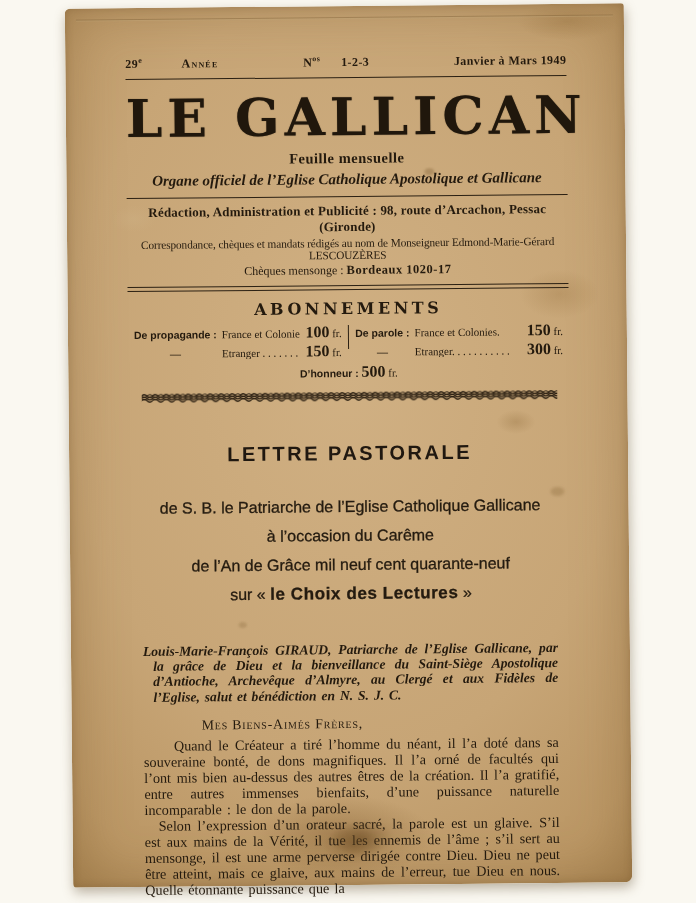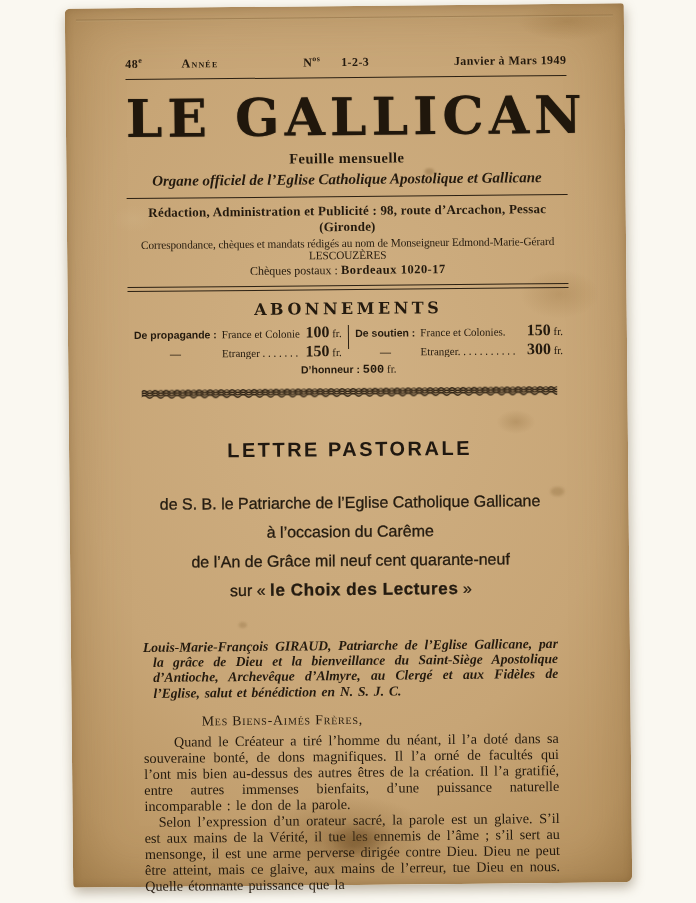--- a/index.html
+++ b/index.html
@@ -60,21 +60,21 @@
   .abo-col{flex:1;display:grid;grid-template-columns:auto 1fr auto;column-gap:5px;row-gap:1px;
     align-items:baseline;padding:0 6px;}
   .abo-label{font-family:"Liberation Sans", sans-serif;font-weight:bold;font-size:10.5px;}
   .abo-dash{text-align:center;font-weight:bold;}
   .abo-zone{white-space:nowrap;overflow:hidden;}
   .abo-price{text-align:right;white-space:nowrap;}
   .abo-price b{font-size:16px;}
   .abo-div{width:1.6px;background:#2b2013;height:24px;margin-top:2px;}
   .honneur{text-align:center;margin-top:3px;font-size:11px;}
   .honneur .lab{font-family:"Liberation Sans", sans-serif;font-weight:bold;font-size:10.5px;text-align:center;}
-  .honneur b{font-size:12px;font-family:Liberation Mono, monospace;}
+  .honneur b{font-size:16px;}
   .wavy{display:block;margin:10px auto 0;}
 
   .past-head{margin-top:40px;text-align:center;
     font-family:"Liberation Sans", sans-serif;font-weight:bold;
     font-size:20px;letter-spacing:2.5px;color:#201810;}
   .past-lines{margin-top:27px;text-align:center;
     font-family:"Liberation Sans", sans-serif;font-size:16px;line-height:29px;
     color:#241b10;-webkit-text-stroke:.3px #241b10;}
   .past-lines .b{font-weight:bold;font-size:17px;letter-spacing:.6px;}
 
@@ -88,53 +88,53 @@
 </style>
 </head>
 <body>
 
 <div class="paper">
   <div class="crease"></div>
 
   <div class="content">
 
     <div class="hdr-row">
-      <span><span>48</span><sup>e</sup> <span class="sc">Année</span></span>
+      <span><span>29</span><sup>e</sup> <span class="sc">Année</span></span>
       <span><span>N</span><sup>os</sup><span class="issue-rest">1-2-3</span></span>
       <span>Janvier à Mars 1949</span>
     </div>
     <div class="hdr-rule"></div>
 
     <div class="masthead">LE GALLICAN</div>
     <div class="mast-sub">Feuille mensuelle</div>
     <div class="mast-tag">Organe officiel de l’Eglise Catholique Apostolique et Gallicane</div>
     <div class="thin-rule"></div>
 
     <div class="admin">
       <div class="admin-l1">Rédaction, Administration et Publicité : 98, route d’Arcachon, Pessac (Gironde)</div>
       <div class="admin-l2">Correspondance, chèques et mandats rédigés au nom de Monseigneur Edmond-Marie-Gérard LESCOUZÈRES</div>
       <div class="admin-l3">
-        <span>Chèques postaux :</span> <b>Bordeaux 1020-17</b>
+        <span>Chèques mensonge :</span> <b>Bordeaux 1020-17</b>
       </div>
     </div>
     <div class="dbl-rule"></div>
 
     <div class="abo-title">ABONNEMENTS</div>
     <div class="abo-cols">
       <div class="abo-col">
         <span class="abo-label">De propagande :</span>
         <span class="abo-zone">France et Colonies,</span>
         <span class="abo-price"><b>100</b> <span>fr.</span></span>
         <span class="abo-dash">—</span>
         <span class="abo-zone">Etranger . . . . . . . . .</span>
         <span class="abo-price"><b>150</b> <span>fr.</span></span>
       </div>
       <div class="abo-div"></div>
       <div class="abo-col">
-        <span class="abo-label">De soutien :</span>
+        <span class="abo-label">De parole :</span>
         <span class="abo-zone">France et Colonies.</span>
         <span class="abo-price"><b>150</b> <span>fr.</span></span>
         <span class="abo-dash">—</span>
         <span class="abo-zone">Etranger. . . . . . . . . . .</span>
         <span class="abo-price"><b>300</b> <span>fr.</span></span>
       </div>
     </div>
     <div class="honneur">
       <span class="lab">D’honneur :</span> <b>500</b> <span>fr.</span>
     </div>

